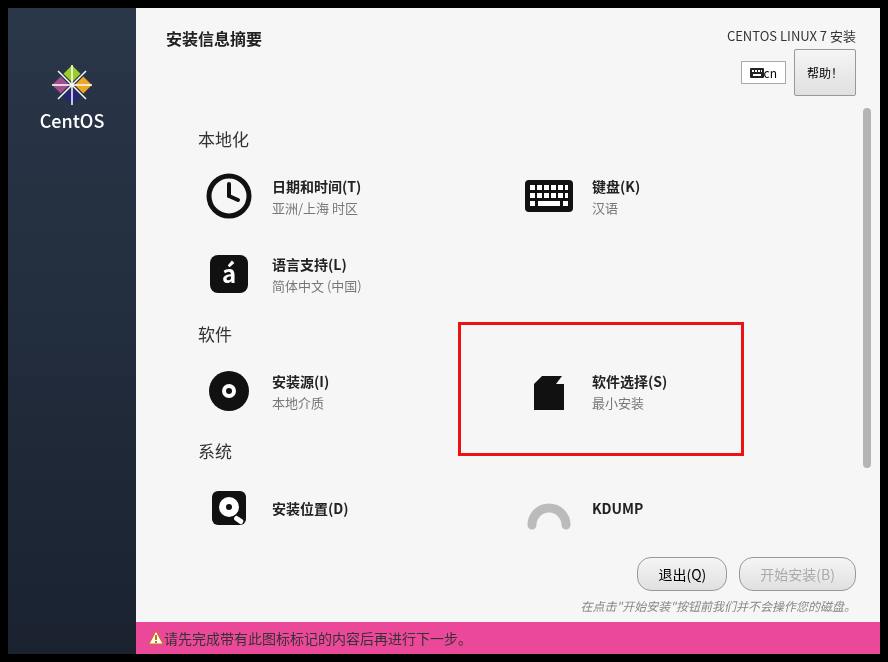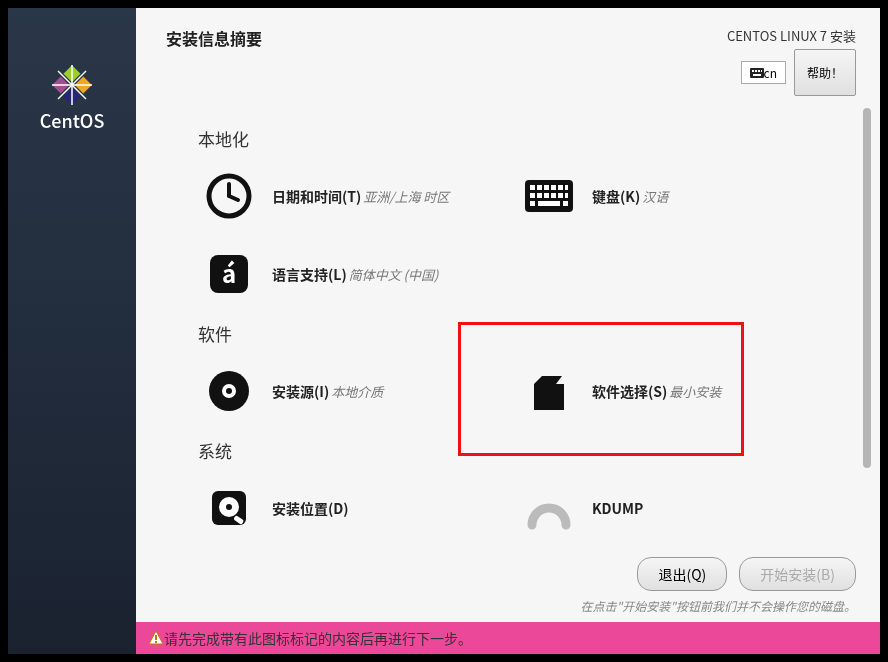--- a/index.html
+++ b/index.html
@@ -14,23 +14,23 @@
     .header-right { text-align: right; }
     .product-name { font-size: 13px; color: #333; margin-bottom: 4px; }
     .header-controls { display: flex; justify-content: flex-end; gap: 8px; align-items: center; }
     .lang-indicator { display: flex; align-items: center; background: #fff; border: 1px solid #aaa; padding: 2px 8px; font-size: 12px; }
     .help-btn { background: linear-gradient(#f5f5f5, #e0e0e0); border: 1px solid #999; padding: 14px 12px; font-size: 12px; cursor: pointer; border-radius: 2px; }
     .content { flex: 1; overflow-y: auto; padding: 10px 22px 10px 50px; position: relative; margin-left: 12px; }
     .section-title { font-size: 17px; color: #333; margin: 12px 0 14px 0; }
     .row { display: flex; gap: 20px; margin-bottom: 16px; }
     .item { display: flex; align-items: center; gap: 18px; width: 300px; cursor: pointer; padding: 6px; }
     .item-icon { width: 50px; height: 50px; display: flex; align-items: center; justify-content: center; flex-shrink: 0; }
-    .item-text { display: flex; gap: 2px; align-items: center; }
+    .item-text { display: flex; flex-direction: column; gap: 2px; }
     .item-title { font-size: 14px; font-weight: bold; color: #222; }
-    .item-subtitle { font-size: 13px; color: #777; font-style: italic; }
+    .item-subtitle { font-size: 13px; color: #777; }
     .highlight-box { position: absolute; border: 3px solid #e11; pointer-events: none; }
     .scrollbar-track { position: absolute; right: 8px; top: 100px; width: 10px; height: 400px; background: transparent; }
     .scrollbar-thumb { width: 8px; height: 360px; background: #b5b5b5; border-radius: 4px; margin: 0 auto; }
     .footer { padding: 8px 24px; text-align: right; }
     .footer-buttons { display: flex; justify-content: flex-end; gap: 12px; margin-bottom: 6px; }
     .footer-btn { background: linear-gradient(#f5f5f5, #e0e0e0); border: 1px solid #999; padding: 6px 20px; font-size: 14px; cursor: pointer; border-radius: 14px; }
     .footer-btn.disabled { color: #aaa; cursor: default; }
     .footer-note { font-size: 12px; color: #888; font-style: italic; }
     .warning-bar { background: #ec4899; padding: 6px 12px; display: flex; align-items: center; gap: 0; font-size: 14px; color: #333; }
     .warning-icon { width: 16px; height: 16px; display: flex; align-items: center; justify-content: center; }

